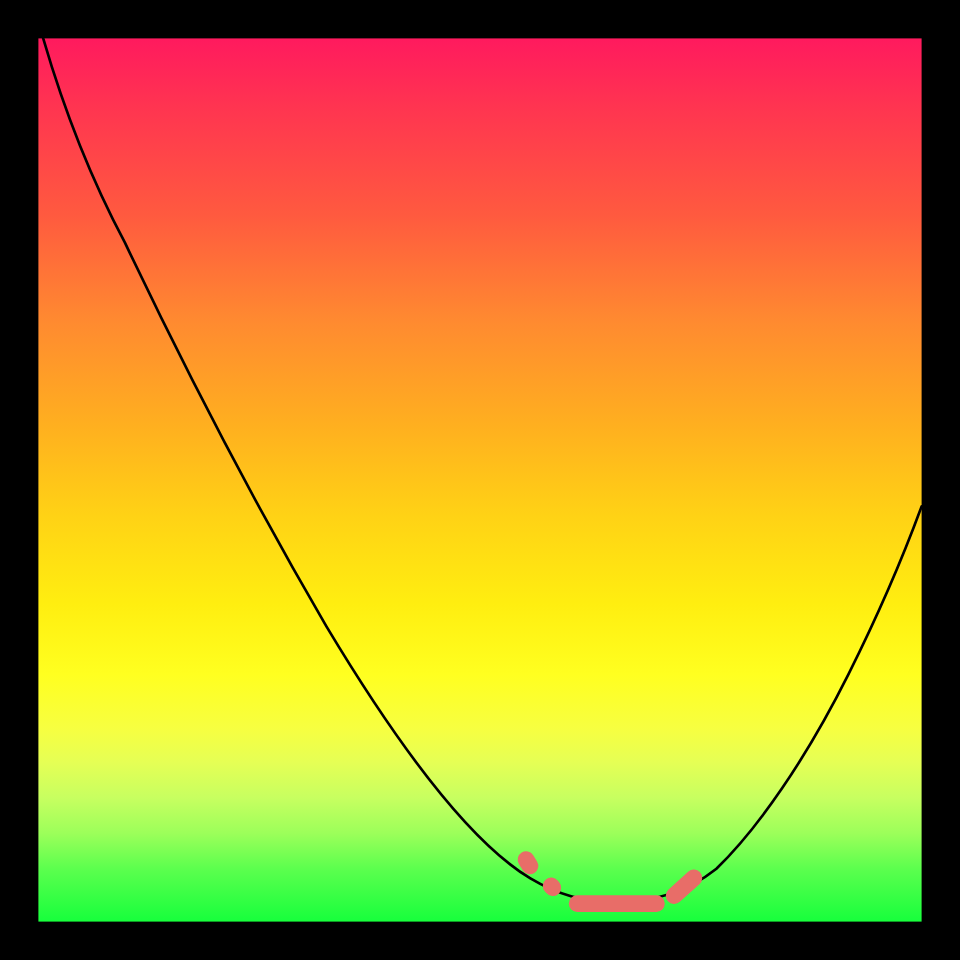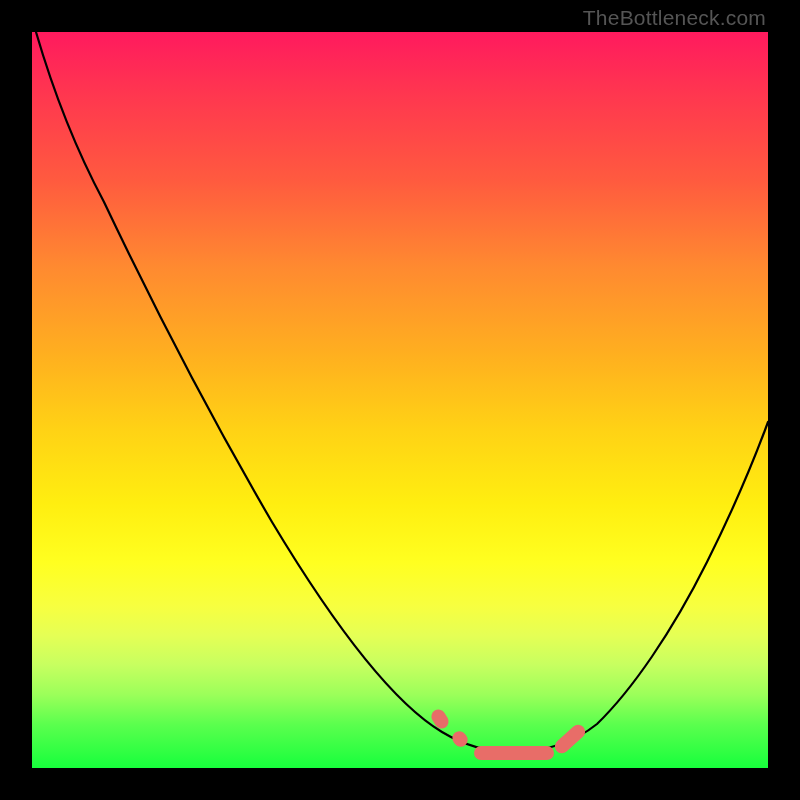--- a/index.html
+++ b/index.html
@@ -95,15 +95,14 @@
         <rect class="marker" x="420" y="700" width="16" height="14" rx="7" transform="rotate(50 428 707)"></rect>
 
         <rect class="marker" x="442" y="714" width="80" height="14" rx="7"></rect>
 
         <rect class="marker" x="520" y="700" width="36" height="14" rx="7" transform="rotate(-42 538 707)"></rect>
       </g>
     </svg>
 
   </div>
 
-  <div class="watermark">TheBottleneck.com</div>
 
 </div>
 
 </body></html>

